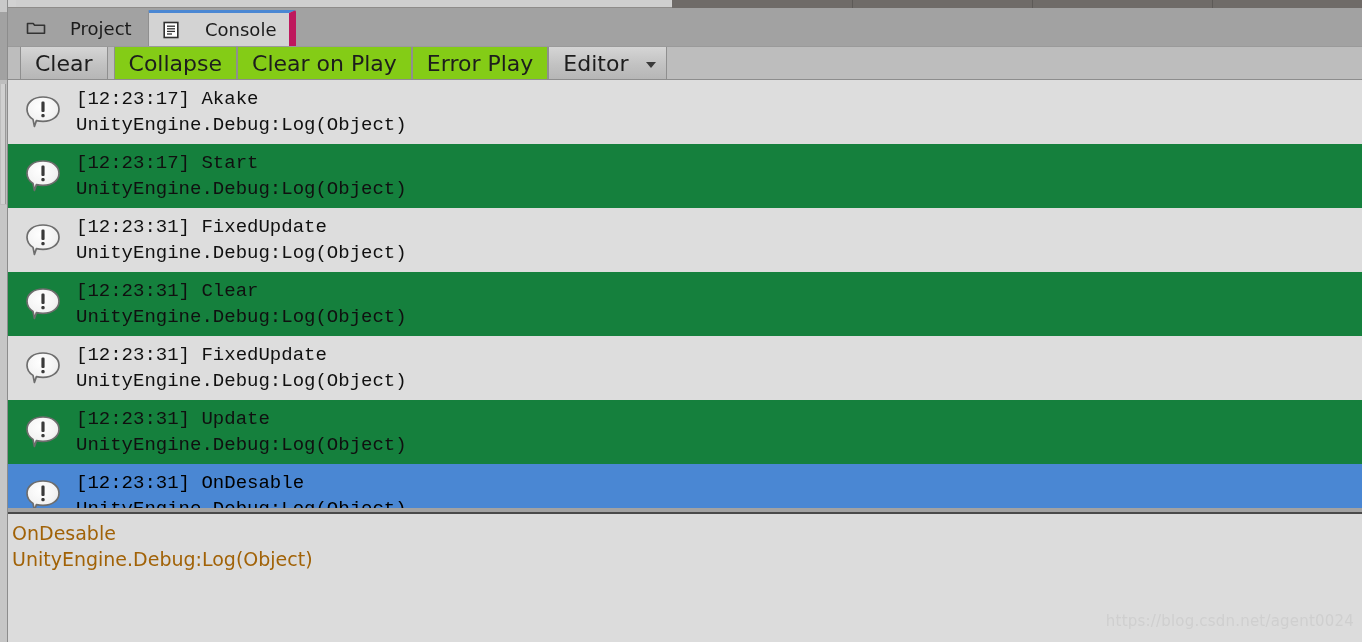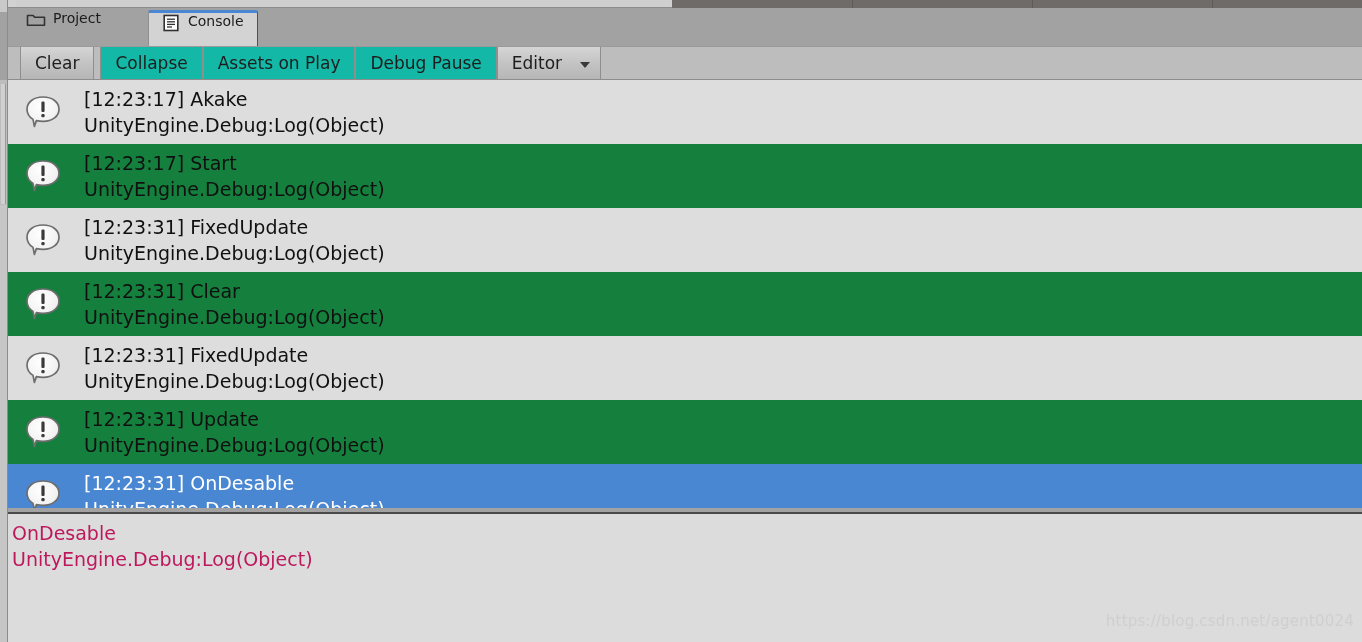--- a/index.html
+++ b/index.html
@@ -79,38 +79,38 @@
     position: absolute;
     left: 8px; top: 8px;
     width: 1354px; height: 38px;
     background: #a2a2a2;
   }
   .tab {
     position: absolute;
     top: 2px;
     height: 36px;
     display: flex;
-    align-items: flex-start;
-    gap: 7px;
+    align-items: center;
+    gap: 24px;
     padding: 0 13px 0 12px;
     box-sizing: border-box;
-    font-size: 14px;
+    font-size: 18px;
     color: #1b1b1b;
     cursor: default;
   }
   .tab.inactive {
     left: 6px;
     background: transparent;
   }
   .tab.active {
     left: 140px;
     background: #d3d3d3;
     border-top: 3px solid #4a87d3;
     border-left: 1px solid #8f8f8f;
-    border-right: 1px solid #be185d;
+    border-right: 7px solid #be185d;
     border-top-left-radius: 2px;
     border-top-right-radius: 2px;
   }
 
   .tab-icon { width: 20px; height: 20px; display:block; }
 
   
   .toolbar {
     position: absolute;
     left: 8px; top: 46px;
@@ -121,33 +121,33 @@
     box-sizing: border-box;
     display: flex;
     align-items: stretch;
   }
   .tb-gap { width: 12px; }
   .tb-btn {
     display: flex;
     align-items: center;
     justify-content: center;
     padding: 0 14px;
-    font-size: 17px;
+    font-size: 22px;
     color: #1d1d1d;
     border-left: 1px solid #8f8f8f;
     border-right: 1px solid #8f8f8f;
     box-sizing: border-box;
     cursor: default;
     white-space: nowrap;
   }
   .tb-btn.shaded {
     background: linear-gradient(to bottom, #d5d5d5 0%, #c2c2c2 55%, #b6b6b6 100%);
   }
   .tb-btn.light {
-    background: #14b8a6;
+    background: #84cc16;
   }
   .tb-sep { width: 6px; background: #bdbdbd; }
   .tb-btn.dropdown {
     padding-right: 10px;
     gap: 18px;
   }
   .caret {
     width: 0; height: 0;
     border-left: 5px solid transparent;
     border-right: 5px solid transparent;
@@ -171,43 +171,44 @@
     display: flex;
     align-items: center;
     padding-left: 14px;
     cursor: default;
   }
   .logrow.even { background: #dddddd; }
   .logrow.odd  { background: #15803d; }
   .logrow.selected { background: #4a87d3; }
   .log-icon { width: 42px; height: 42px; flex: 0 0 42px; }
   .log-text {
-    margin-left: 20px;
+    margin-left: 12px;
     line-height: 26px;
     font-size: 19px;
     color: #101010;
-  }
-  .logrow.selected .log-text { color: #ffffff; }
+    font-family: Liberation Mono, monospace;
+  }
+  .logrow.selected .log-text { color: #000000; }
   .log-line2 { font-size: 19px; }
 
   
   .detail {
     position: absolute;
     left: 8px; top: 512px;
     width: 1354px; height: 130px;
     background: #dcdcdc;
     border-top: 2px solid #4a4a4a;
     box-sizing: border-box;
     padding: 6px 0 0 4px;
     overflow: hidden;
   }
   .detail-line {
     font-size: 19px;
     line-height: 26px;
-    color: #be185d;
+    color: #a16207;
     white-space: pre;
     font-family: "DejaVu Sans", "Liberation Sans", sans-serif;
   }
 
   .watermark {
     position: absolute;
     right: 8px;
     bottom: 12px;
     font-size: 15px;
     color: #cfcfcf;
@@ -260,24 +261,24 @@
   <div class="toolbar">
     <div class="tb-gap"></div>
     <div class="tb-btn shaded">
       <span>Clear</span>
     </div>
     <div class="tb-sep"></div>
     <div class="tb-btn light">
       <span>Collapse</span>
     </div>
     <div class="tb-btn light">
-      <span>Assets on Play</span>
+      <span>Clear on Play</span>
     </div>
     <div class="tb-btn light">
-      <span>Debug Pause</span>
+      <span>Error Play</span>
     </div>
     <div class="tb-btn shaded dropdown">
       <span>Editor</span>
       <span class="caret"></span>
     </div>
     <div class="tb-rest"></div>
   </div>
 
   <div class="loglist" id="loglist">
       <div class="logrow even">

